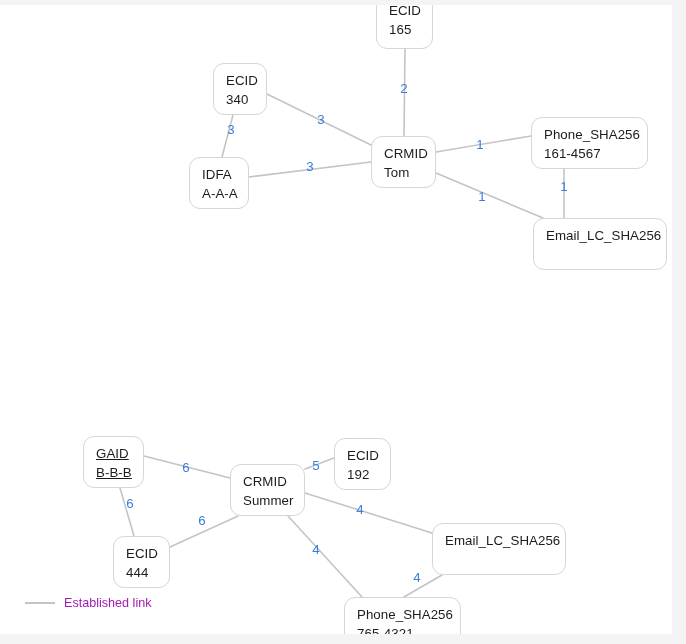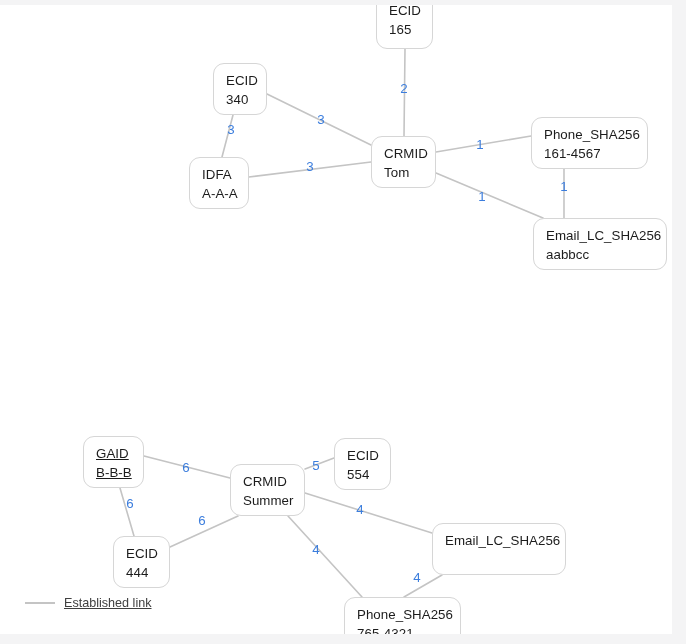--- a/index.html
+++ b/index.html
@@ -79,25 +79,24 @@
     margin-right: 9px;
     flex: 0 0 30px;
   }
   .legend-swatch.solid {
     border-top: 2px solid #c4c4c4;
   }
   .legend-swatch.dashed {
     border-top: 2px dashed #f08a84;
   }
   .legend-label {
-    color: #404040;
+    color: #a21caf;
     font-size: 12.6px;
     line-height: 15px;
     white-space: nowrap;
-    text-decoration: underline;
   }
 </style>
 </head>
 <body>
 
 <div id="graph-app">
   <div id="graph-canvas">
 
     <svg id="edge-layer" viewBox="0 0 672 629" preserveAspectRatio="none" aria-hidden="true">
         <line x1="405" y1="44" x2="404" y2="131" stroke="#c4c4c4" stroke-width="1.6" stroke-linecap="round"></line>
@@ -132,33 +131,32 @@
         <div class="graph-node" style="left: 371px; top: 131px; width: 65px; height: 52px;">
           <span class="node-type">CRMID</span>
           <span class="node-value">Tom</span>
         </div>
         <div class="graph-node" style="left: 531px; top: 112px; width: 117px; height: 52px;">
           <span class="node-type">Phone_SHA256</span>
           <span class="node-value">161-4567</span>
         </div>
         <div class="graph-node" style="left: 533px; top: 213px; width: 134px; height: 52px;">
           <span class="node-type">Email_LC_SHA256</span>
-          <span class="node-value">aabbcc</span>
         </div>
         <div class="graph-node" style="left: 83px; top: 431px; width: 61px; height: 52px; text-decoration: underline;">
           <span class="node-type">GAID</span>
           <span class="node-value">B-B-B</span>
         </div>
         <div class="graph-node" style="left: 230px; top: 459px; width: 75px; height: 52px;">
           <span class="node-type">CRMID</span>
           <span class="node-value">Summer</span>
         </div>
         <div class="graph-node" style="left: 334px; top: 433px; width: 57px; height: 52px;">
           <span class="node-type">ECID</span>
-          <span class="node-value">554</span>
+          <span class="node-value">192</span>
         </div>
         <div class="graph-node" style="left: 113px; top: 531px; width: 57px; height: 52px;">
           <span class="node-type">ECID</span>
           <span class="node-value">444</span>
         </div>
         <div class="graph-node" style="left: 432px; top: 518px; width: 134px; height: 52px;">
           <span class="node-type">Email_LC_SHA256</span>
         </div>
         <div class="graph-node" style="left: 344px; top: 592px; width: 117px; height: 52px;">
           <span class="node-type">Phone_SHA256</span>

